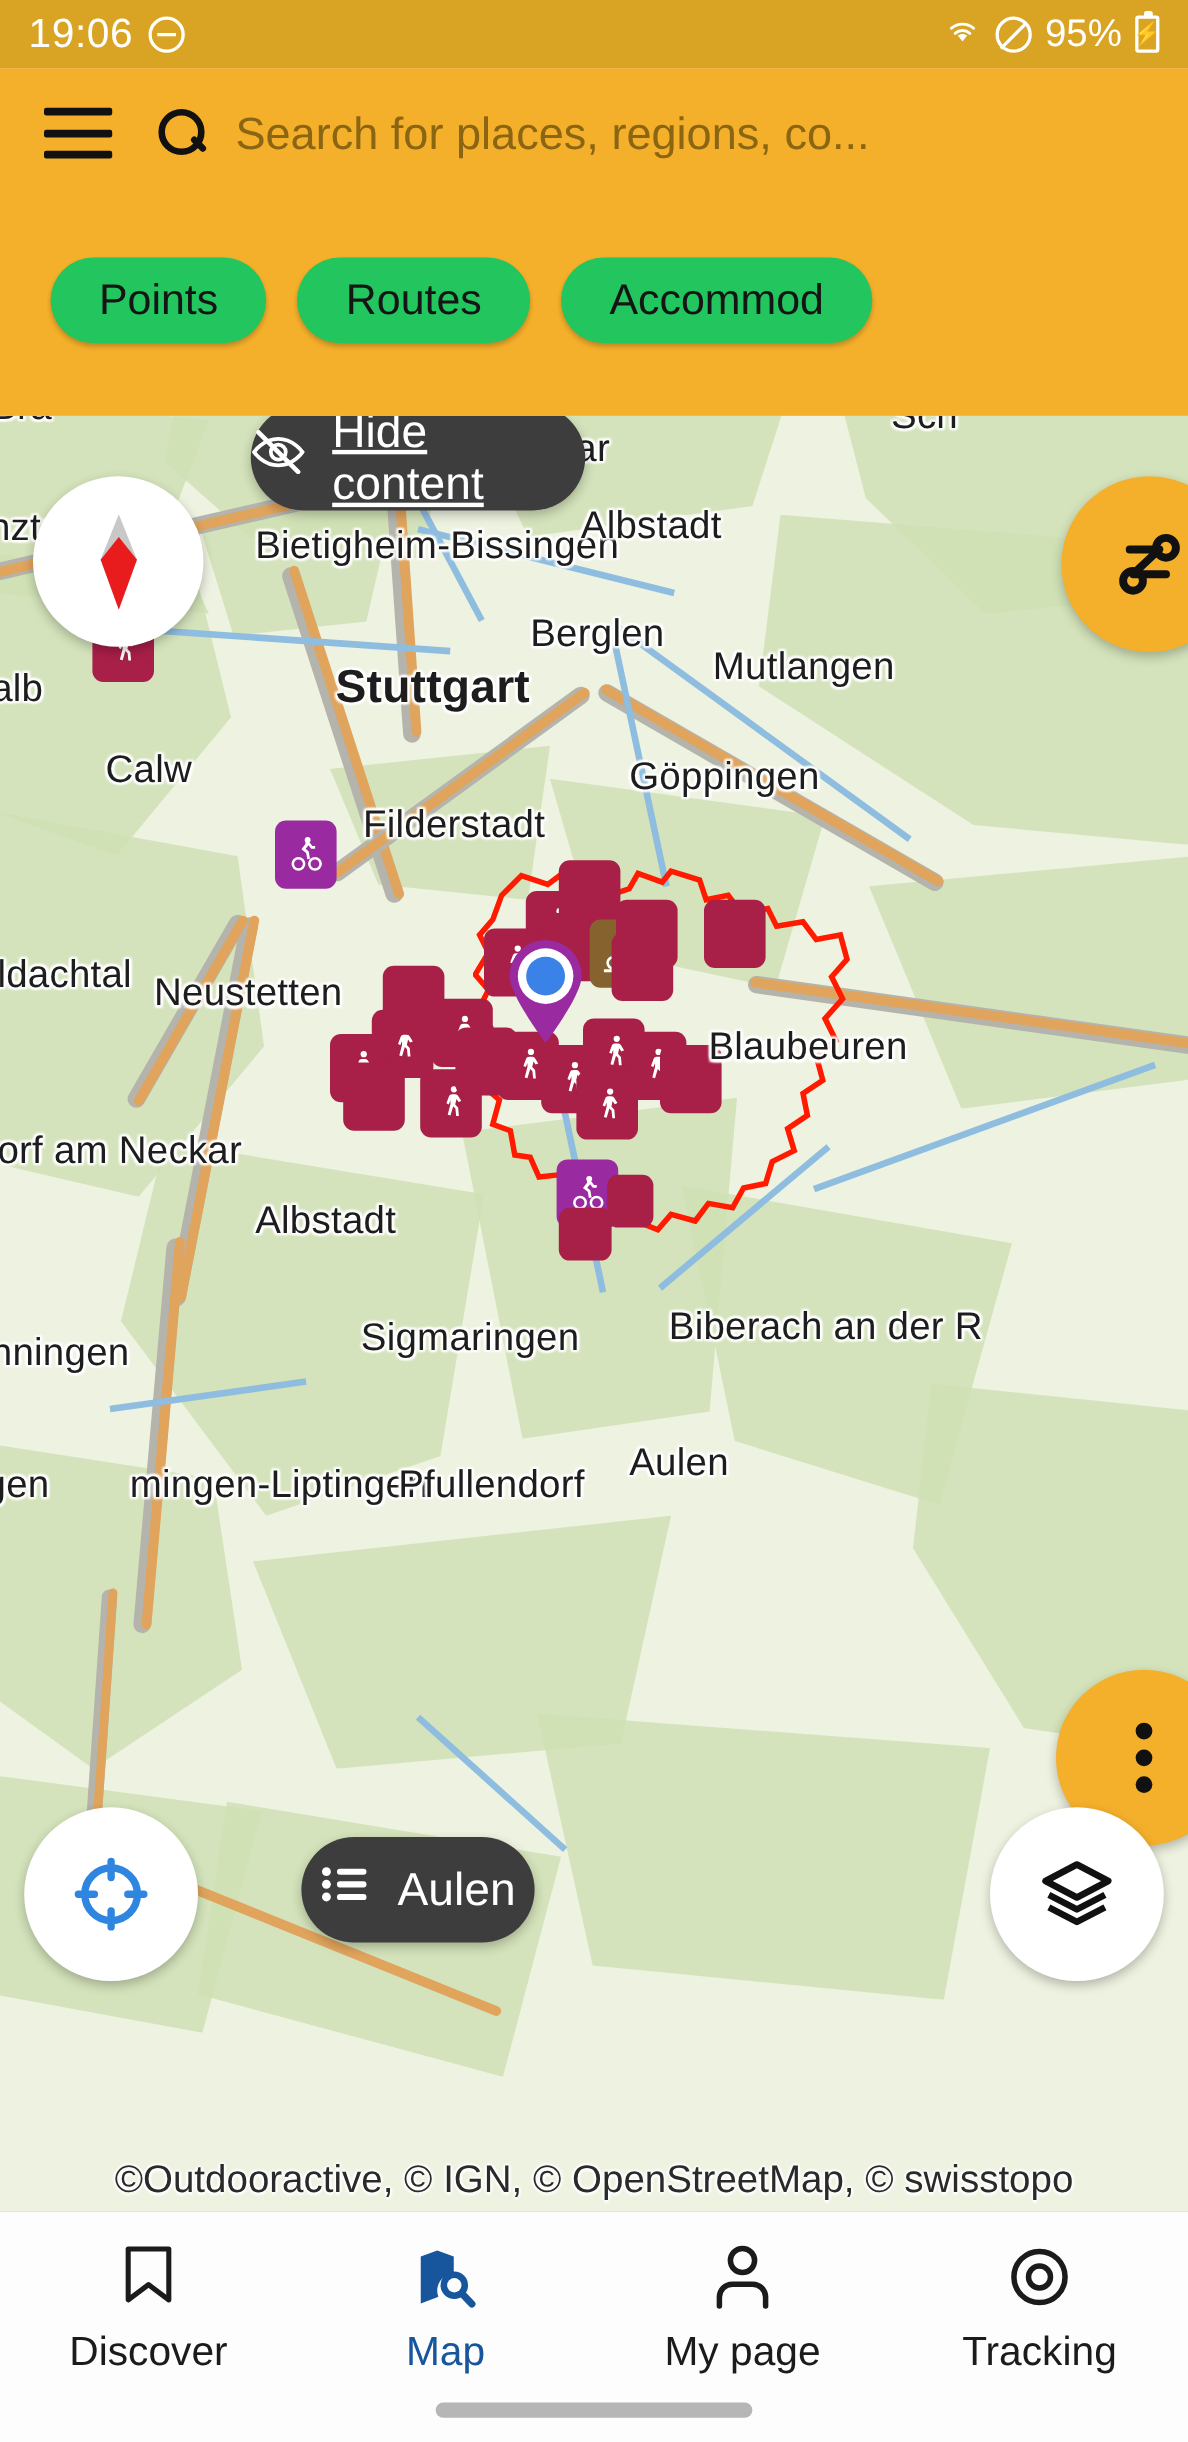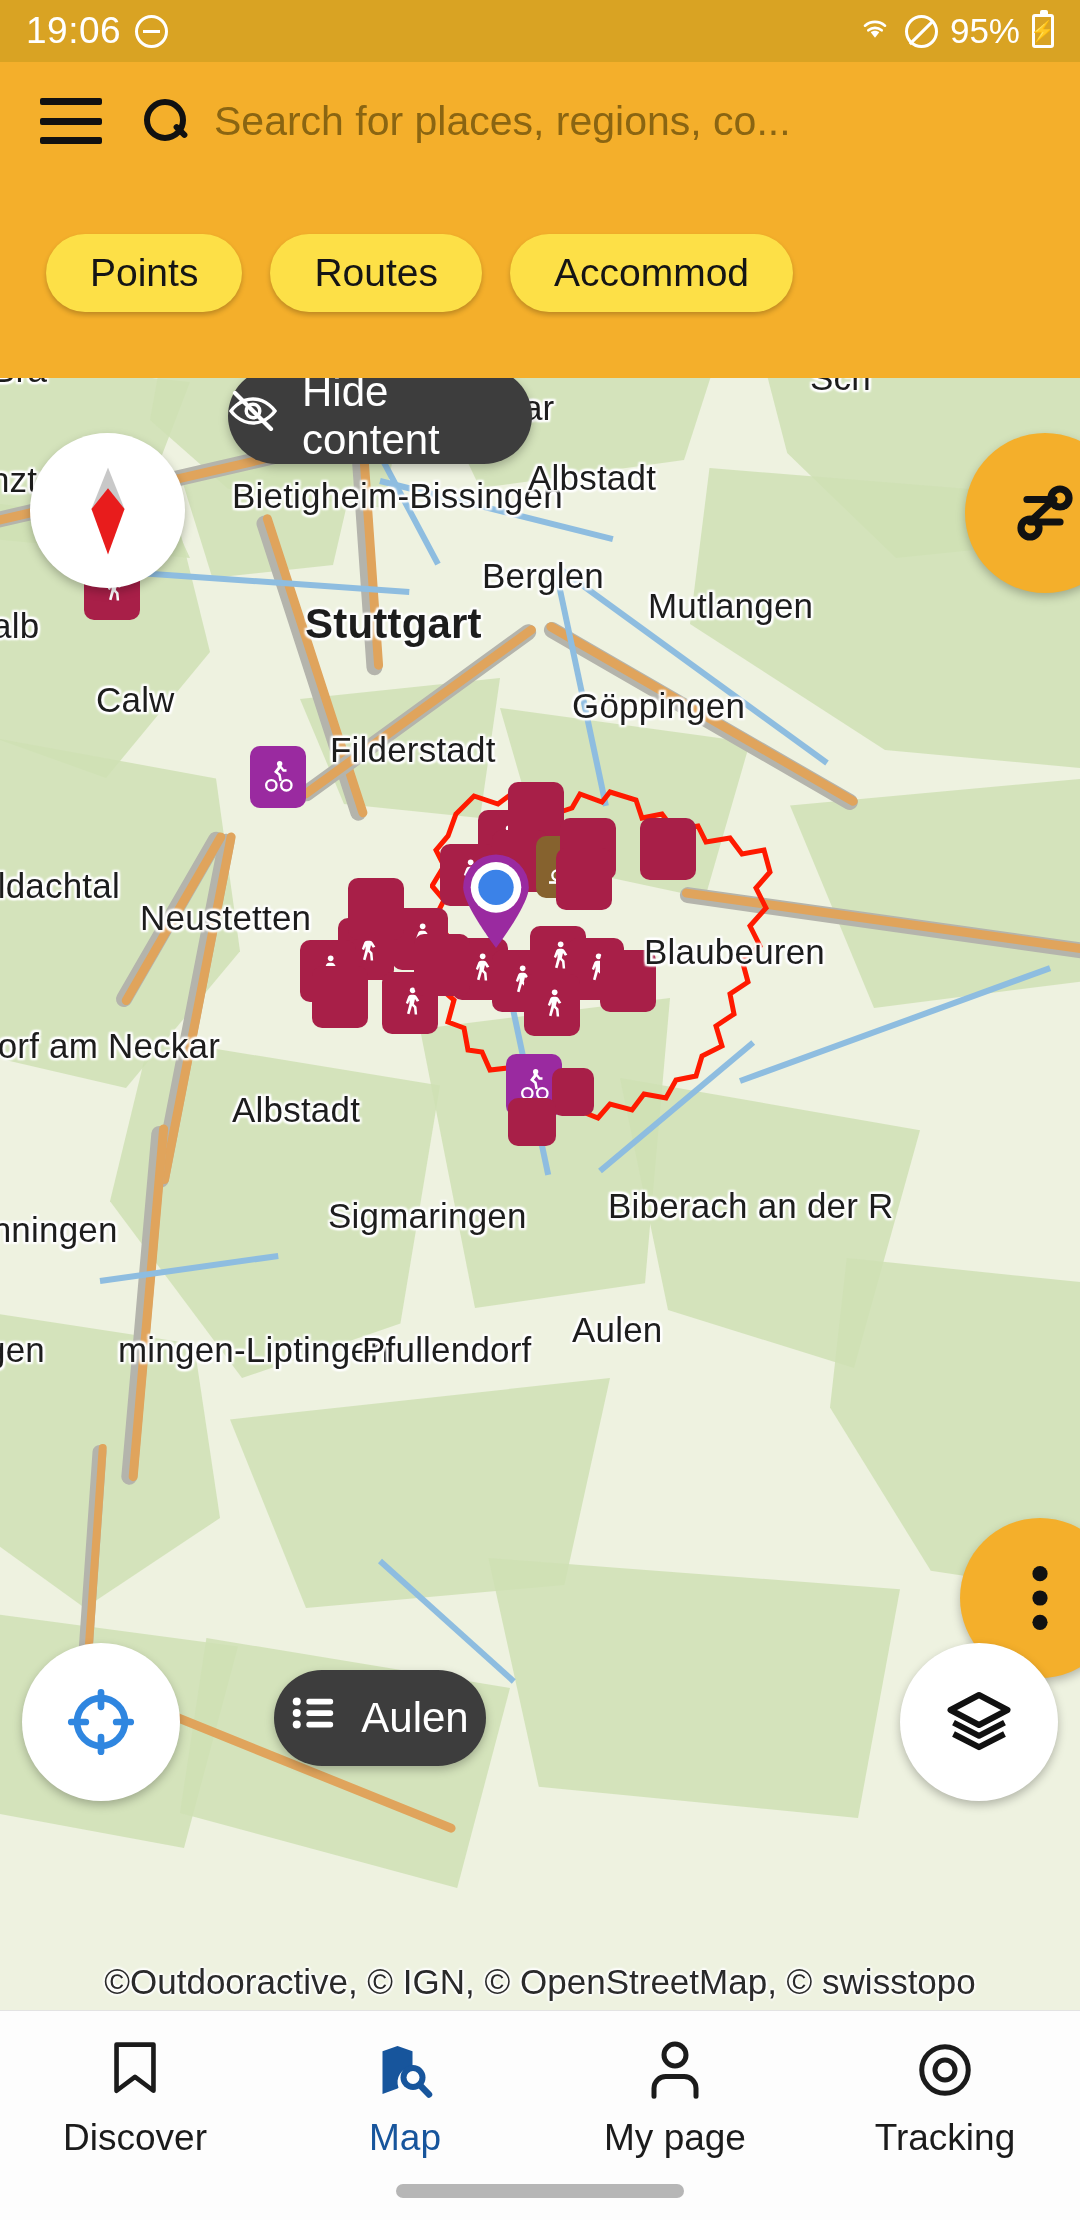--- a/index.html
+++ b/index.html
@@ -69,21 +69,21 @@
     width: 17px; height: 6px; background: #111; transform: rotate(45deg);
     border-radius: 3px;
   }
   .search-ph { margin-left: 26px; font-size: 41px; color: #8a6512; white-space: nowrap; }
 
   .chiprow {
     display: flex; align-items: center; gap: 28px;
     padding-left: 46px; margin-top: 54px;
   }
   .chip {
-    height: 78px; border-radius: 40px; background: #fde047;
+    height: 78px; border-radius: 40px; background: #22c55e;
     display: flex; align-items: center; justify-content: center;
     padding: 16px 44px; font-size: 39px; color: #151515; white-space: nowrap;
     box-shadow: 0 3px 5px rgba(0,0,0,.22);
     flex: none; cursor: pointer;
   }
   .chip.primary { background: #1a5ba0; color: #fff; padding: 0 38px 0 32px; gap: 18px; }
   .filter-icon { width: 40px; height: 36px; position: relative; flex: none; }
   .filter-icon i {
     position: absolute; left: 0; height: 5px; background: #fff; border-radius: 3px; display: block;
   }
@@ -142,21 +142,21 @@
   .route-fab { right: -45px; top: 55px; width: 160px; height: 160px; }
   .more-fab { right: -40px; top: 1140px; width: 160px; height: 160px; }
   .locate-fab { left: 22px; top: 1265px; width: 158px; height: 158px; }
   .layers-fab { right: 22px; top: 1265px; width: 158px; height: 158px; }
 
   .pill {
     position: absolute; background: #3d3d3d; color: #fff; border-radius: 48px;
     display: flex; align-items: center; justify-content: center; gap: 24px;
     font-size: 42px; box-shadow: 0 4px 10px rgba(0,0,0,.25); cursor: pointer; z-index: 30;
   }
-  .hide-pill { left: 228px; top: -10px; width: 304px; height: 96px; }
+  .hide-pill { left: 228px; top: -10px; width: 304px; height: 96px; text-decoration: underline; }
   .list-pill { left: 274px; top: 1292px; width: 212px; height: 96px; }
 
   .scalebar { position: absolute; left: 258px; top: 52px; width: 244px; z-index: 25; }
   .scale-line { position: relative; height: 28px; }
   .scale-line::before, .scale-line::after {
     content: ""; position: absolute; bottom: 0; width: 5px; height: 24px; background: #333;
   }
   .scale-line::before { left: 0; }
   .scale-line::after { right: 0; }
   .scale-bottom { position: absolute; bottom: 0; left: 0; width: 100%; height: 5px; background: #333; }
@@ -504,21 +504,21 @@
       <span class="place" style="left:232px;top:98px">Bietigheim-Bissingen</span>
       <span class="place" style="left:528px;top:80px">Albstadt</span>
       <span class="place" style="left:482px;top:178px">Berglen</span>
       <span class="place" style="left:-8px;top:228px">alb</span>
       <span class="place" style="left:648px;top:208px">Mutlangen</span>
       <span class="place big" style="left:305px;top:222px">Stuttgart</span>
       <span class="place" style="left:96px;top:302px">Calw</span>
       <span class="place" style="left:572px;top:308px">Göppingen</span>
       <span class="place" style="left:330px;top:352px">Filderstadt</span>
       <span class="place" style="left:-22px;top:488px">aldachtal</span>
-      <span class="place" style="left:140px;top:520px">Neustetten</span>
+      <span class="place" style="left:140px;top:505px">Neustetten</span>
       <span class="place" style="left:644px;top:554px">Blaubeuren</span>
       <span class="place" style="left:-22px;top:648px">dorf am Neckar</span>
       <span class="place" style="left:232px;top:712px">Albstadt</span>
       <span class="place" style="left:328px;top:818px">Sigmaringen</span>
       <span class="place" style="left:608px;top:808px">Biberach an der R</span>
       <span class="place" style="left:-28px;top:832px">enningen</span>
       <span class="place" style="left:572px;top:932px">Aulen</span>
       <span class="place" style="left:-14px;top:952px">gen</span>
       <span class="place" style="left:118px;top:952px">mingen-Liptingen</span>
       <span class="place" style="left:362px;top:952px">Pfullendorf</span>

